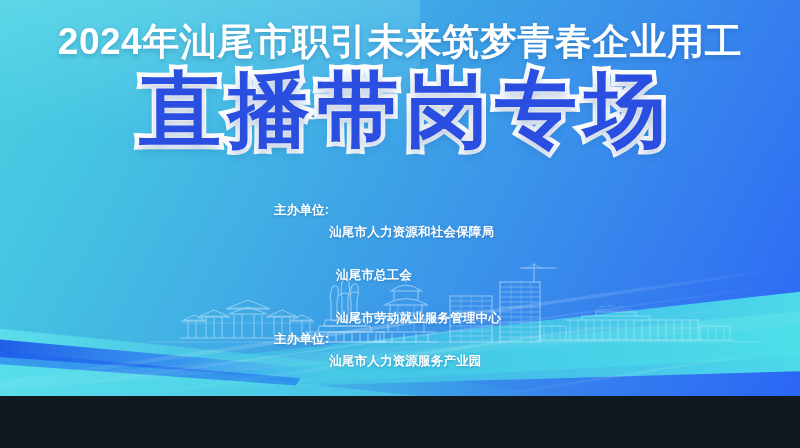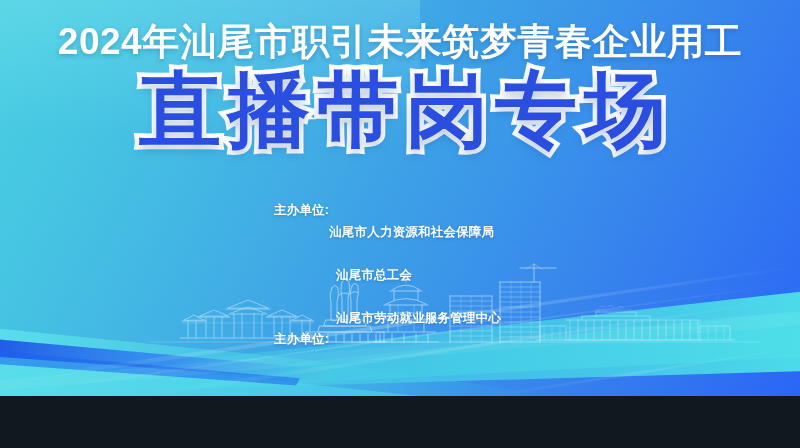--- a/index.html
+++ b/index.html
@@ -183,20 +183,21 @@
     </div>
 
 
     <div class="org-line indented">
       <span class="org-label"></span>
       <span class="org-value">汕尾市劳动就业服务管理中心</span>
     </div>
 
     <div class="org-line">
       <span class="org-label">主办单位:</span>
+      <span class="org-value">汕尾市人力资源服务产业园</span>
     </div>
 
   </div>
 
   <div class="skyline">
     <svg viewBox="0 0 800 92" preserveAspectRatio="xMidYEnd meet">
       <g stroke="#dff2ff" stroke-width="0.8" fill="none" opacity="0.85" stroke-linecap="round" stroke-linejoin="round">
 
         <g opacity="0.72">
 

